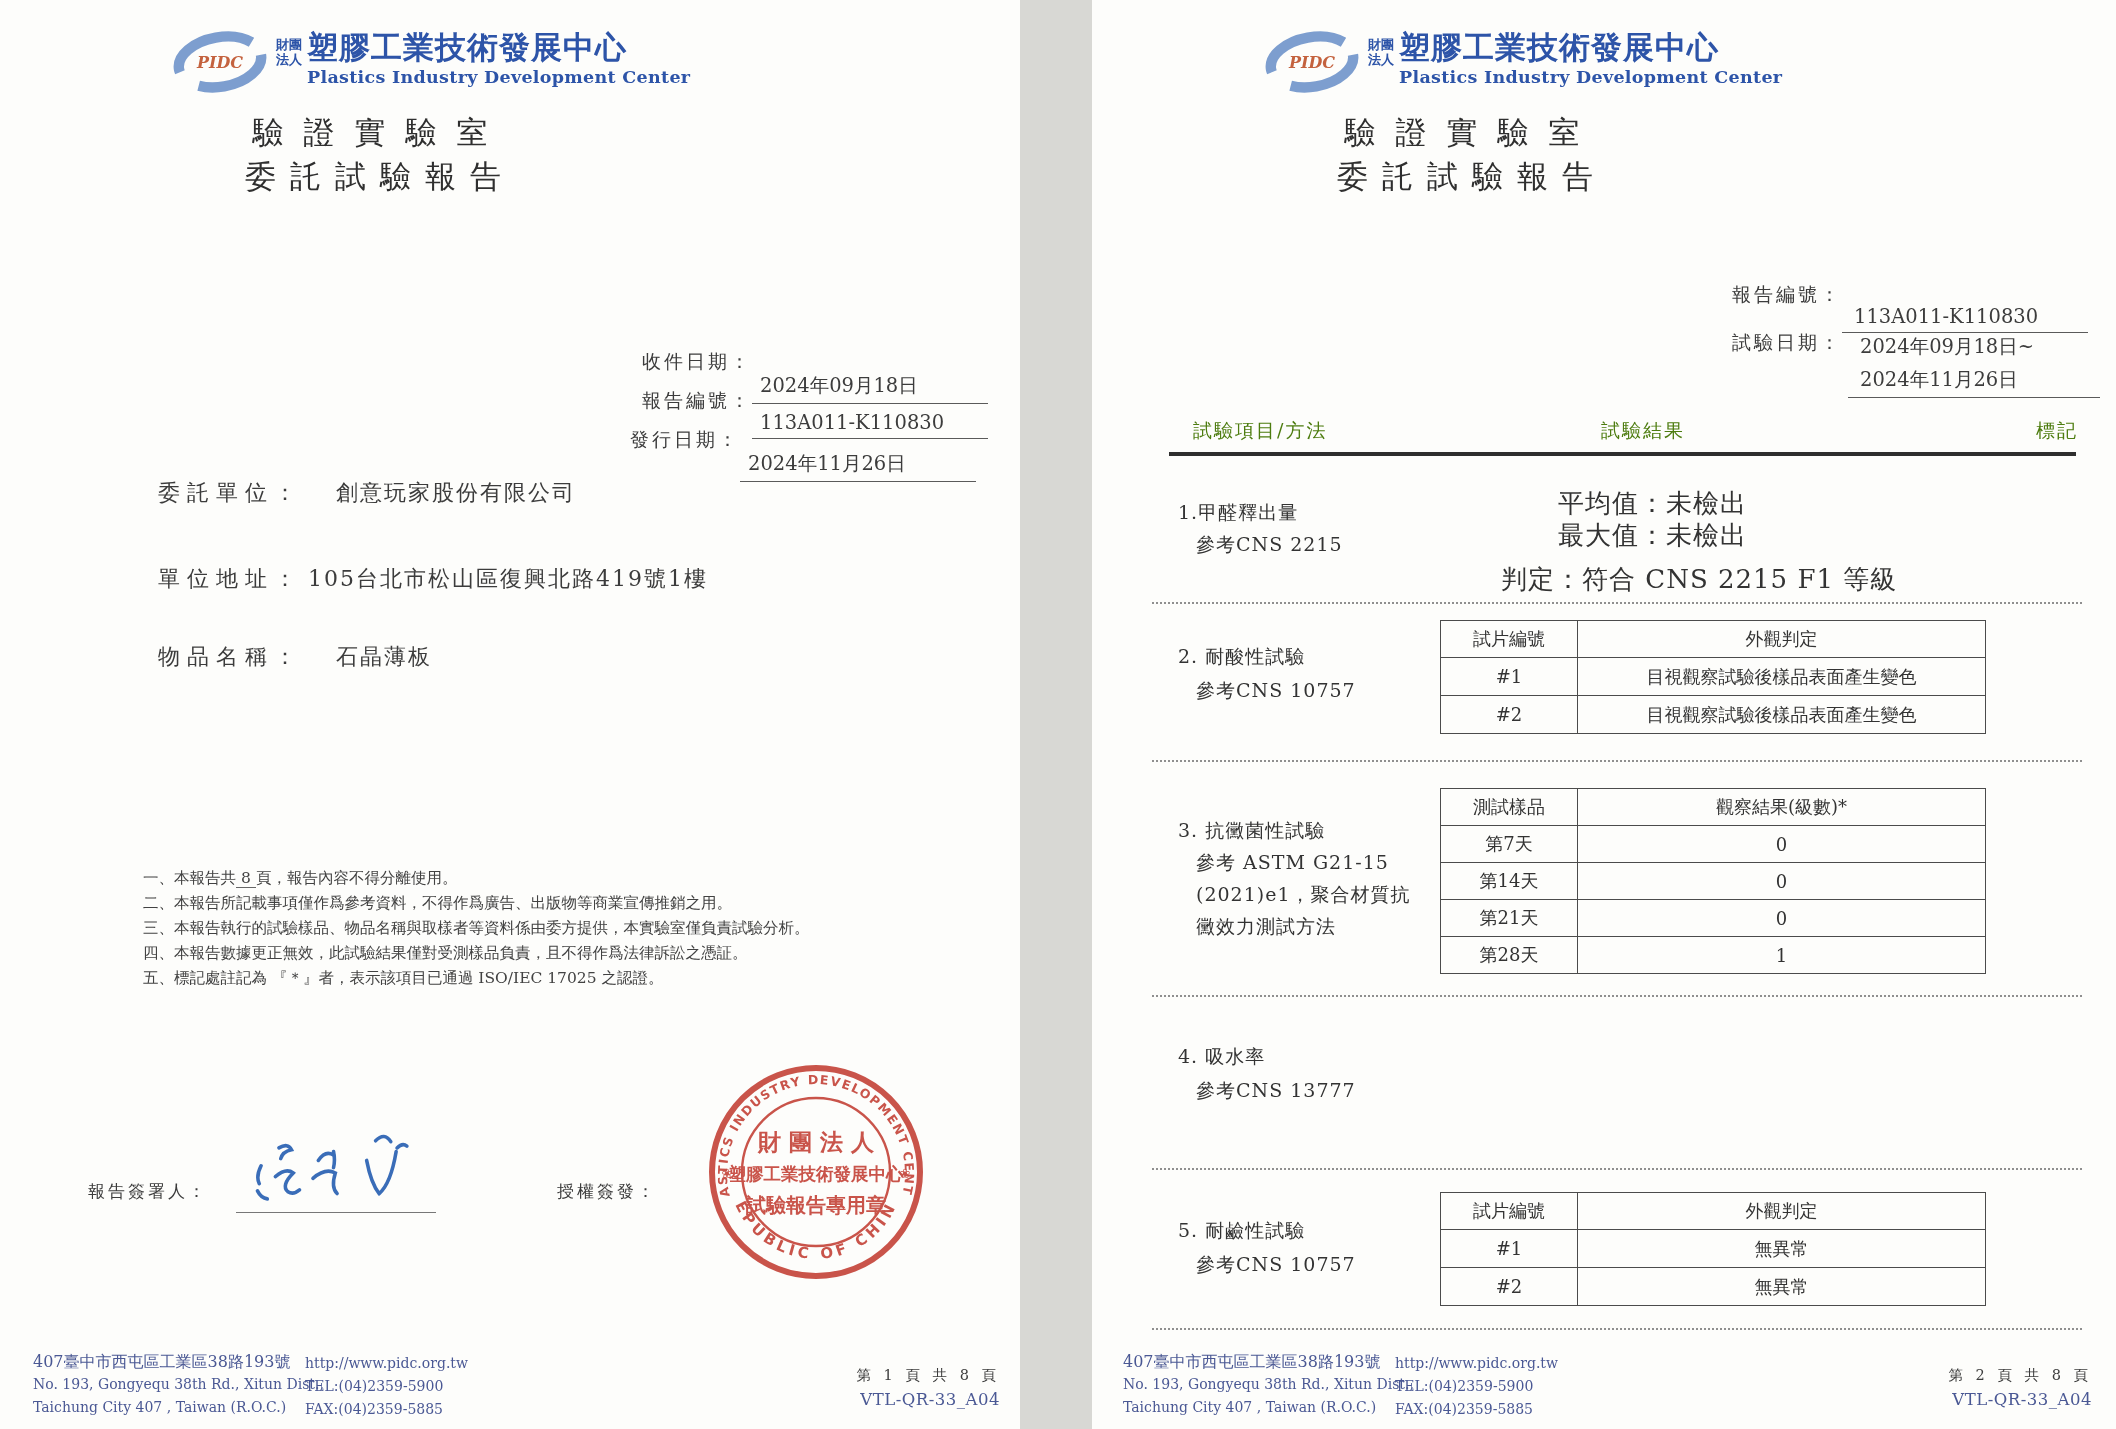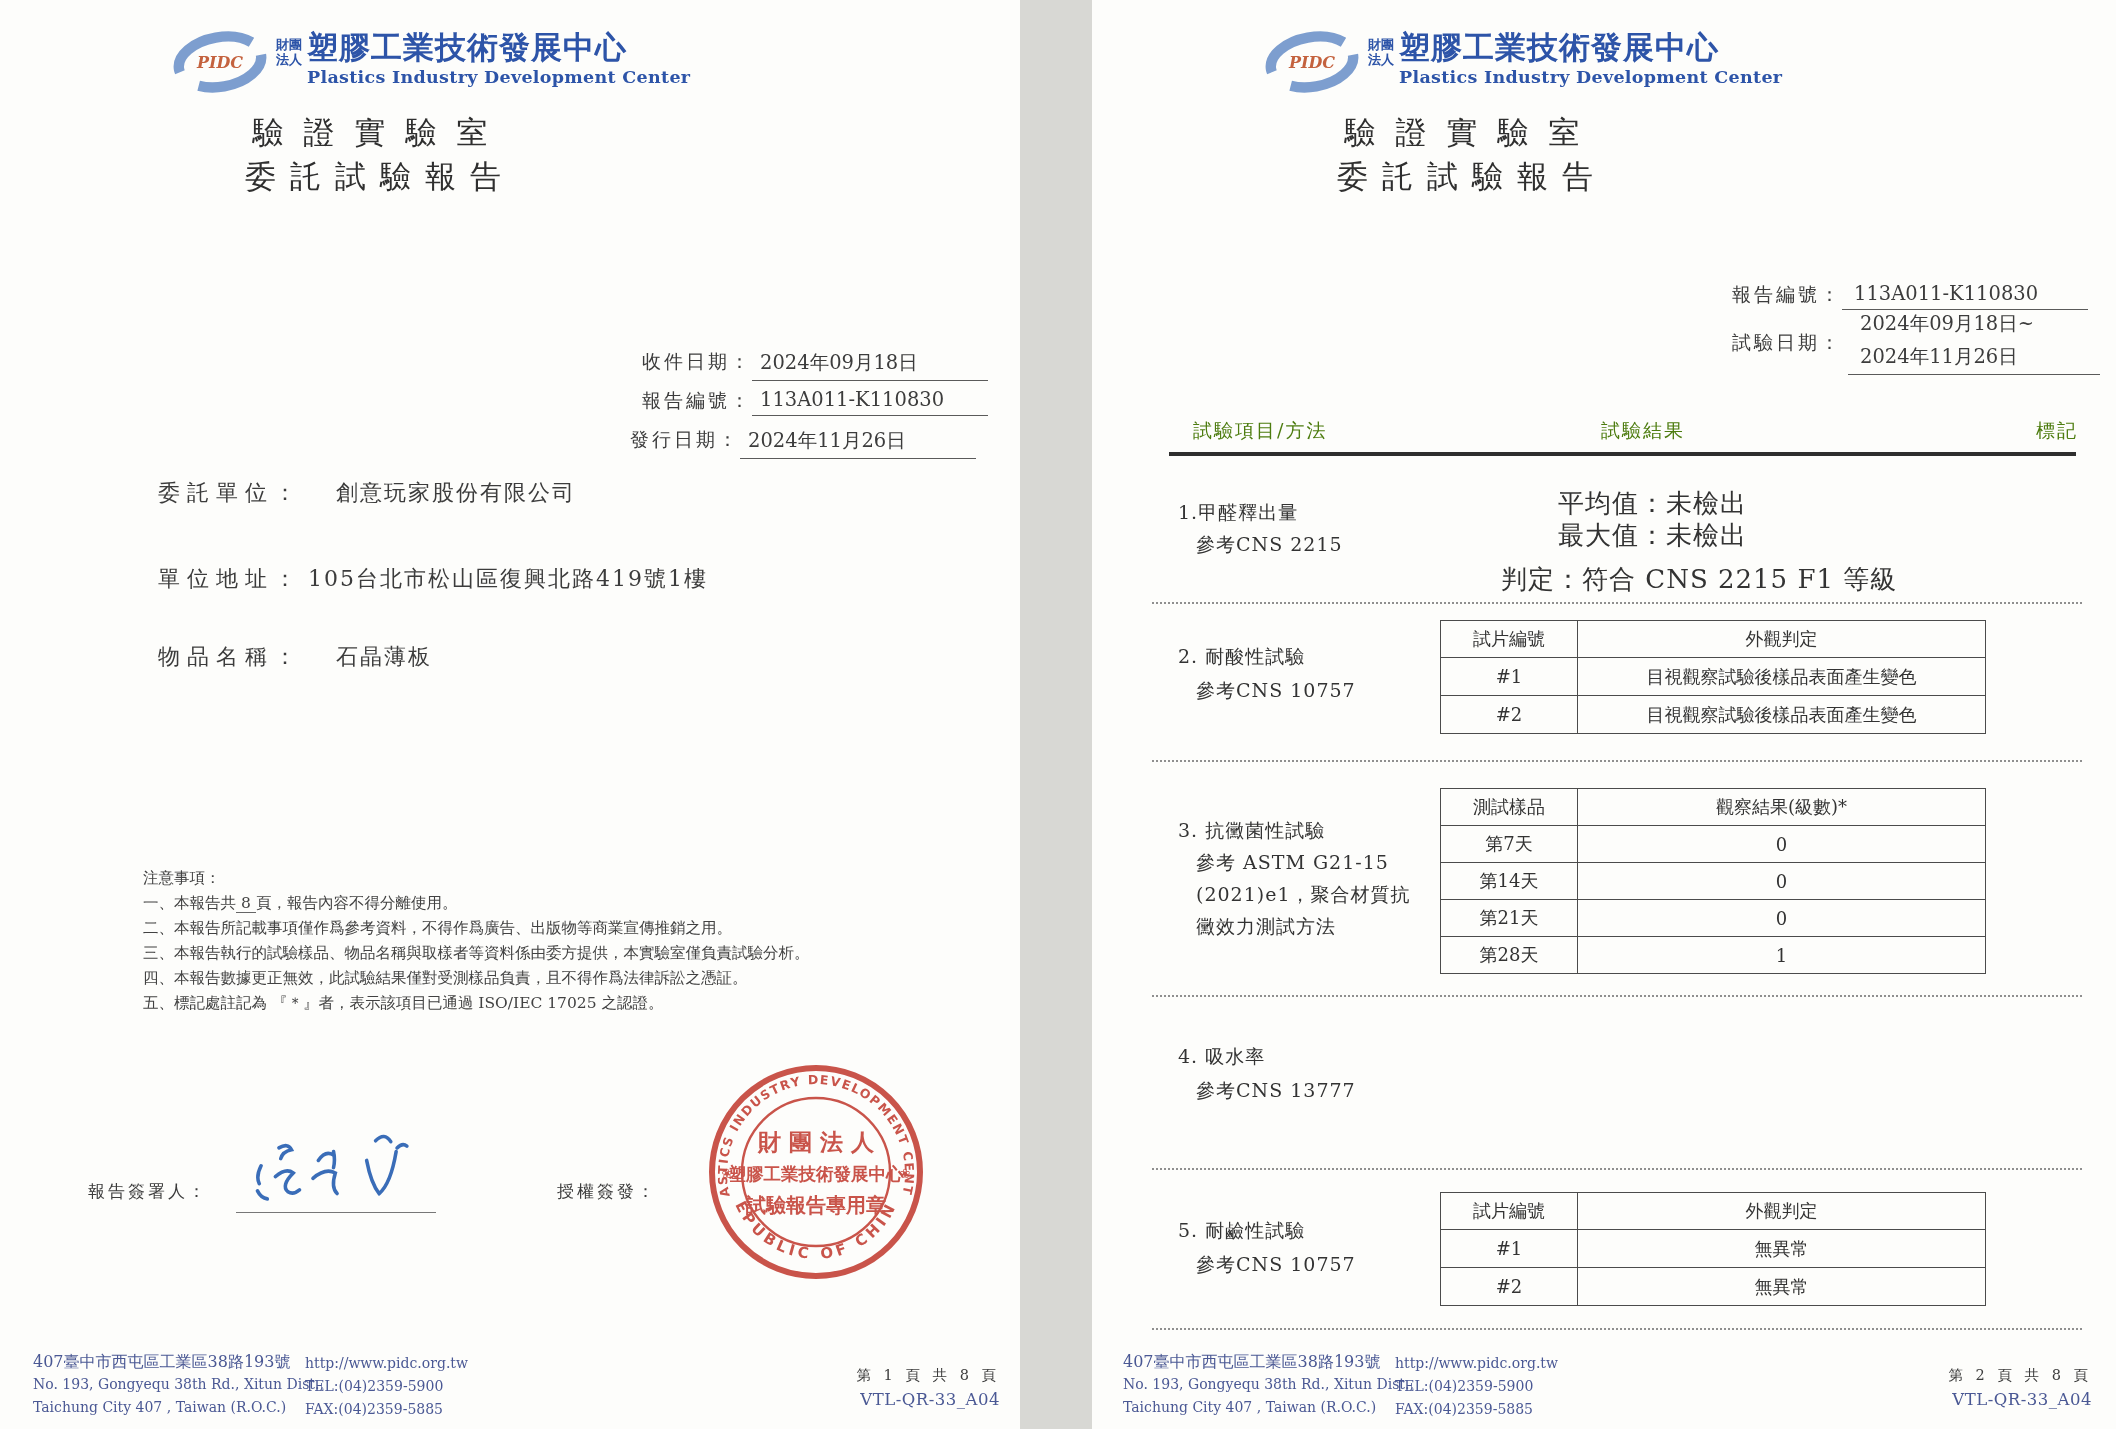--- a/index.html
+++ b/index.html
@@ -18,21 +18,21 @@
           font-size:31px;letter-spacing:1px;line-height:1.1;}
   .org-en{font-family:"DejaVu Serif",serif;font-weight:bold;color:#2d54a8;
           font-size:17.5px;margin-top:3px;letter-spacing:0.3px;}
   .doc-title{position:absolute;left:150px;width:460px;text-align:center;
              font-size:31px;color:#2f2f2f;white-space:nowrap;}
   .t1{top:112px;letter-spacing:20px;}
   .t2{top:156px;letter-spacing:14px;}
 
   
   .fld-label{font-size:19px;letter-spacing:3px;white-space:nowrap;}
-  .fld-value{font-size:19.5px;white-space:nowrap;}
+  .fld-value{font-size:19.5px;white-space:nowrap;margin-top:23px;}
   .uline{border-bottom:1.6px solid #5a5a5a;}
 
   
   .client-label{font-size:22px;letter-spacing:7px;white-space:nowrap;}
   .client-value{font-size:22px;letter-spacing:2px;white-space:nowrap;}
 
   .notes{position:absolute;left:143px;top:866px;font-size:15.5px;line-height:25px;color:#424242;}
   .pgcount{border-bottom:1.4px solid #666;padding:0 5px;}
 
   .sig-label{font-size:17px;letter-spacing:3px;white-space:nowrap;}
@@ -98,21 +98,20 @@
     <div class="abs" style="left:158px;top:564px;">
       <span class="client-label">單位地址：</span>
       <span class="client-value" style="">105台北市松山區復興北路419號1樓</span>
     </div>
     <div class="abs" style="left:158px;top:642px;">
       <span class="client-label">物品名稱：</span>
       <span class="client-value" style="margin-left:28px;">石晶薄板</span>
     </div>
 
     <div class="notes">
-      <div>注意事項：</div>
       <div><span>一、本報告共</span><span class="pgcount">8</span><span>頁，報告內容不得分離使用。</span></div>
       <div>二、本報告所記載事項僅作爲參考資料，不得作爲廣告、出版物等商業宣傳推銷之用。</div>
       <div>三、本報告執行的試驗樣品、物品名稱與取樣者等資料係由委方提供，本實驗室僅負責試驗分析。</div>
       <div>四、本報告數據更正無效，此試驗結果僅對受測樣品負責，且不得作爲法律訴訟之憑証。</div>
       <div>五、標記處註記為 『＊』者，表示該項目已通過 ISO/IEC 17025 之認證。</div>
     </div>
 
     <div class="abs sig-label" style="left:88px;top:1180px;">報告簽署人：</div>
     <div class="abs" style="left:236px;top:1212px;width:200px;border-top:1.6px solid #777;"></div>
     <svg class="abs" style="left:248px;top:1130px;" width="180" height="85" viewBox="0 0 200 95">

